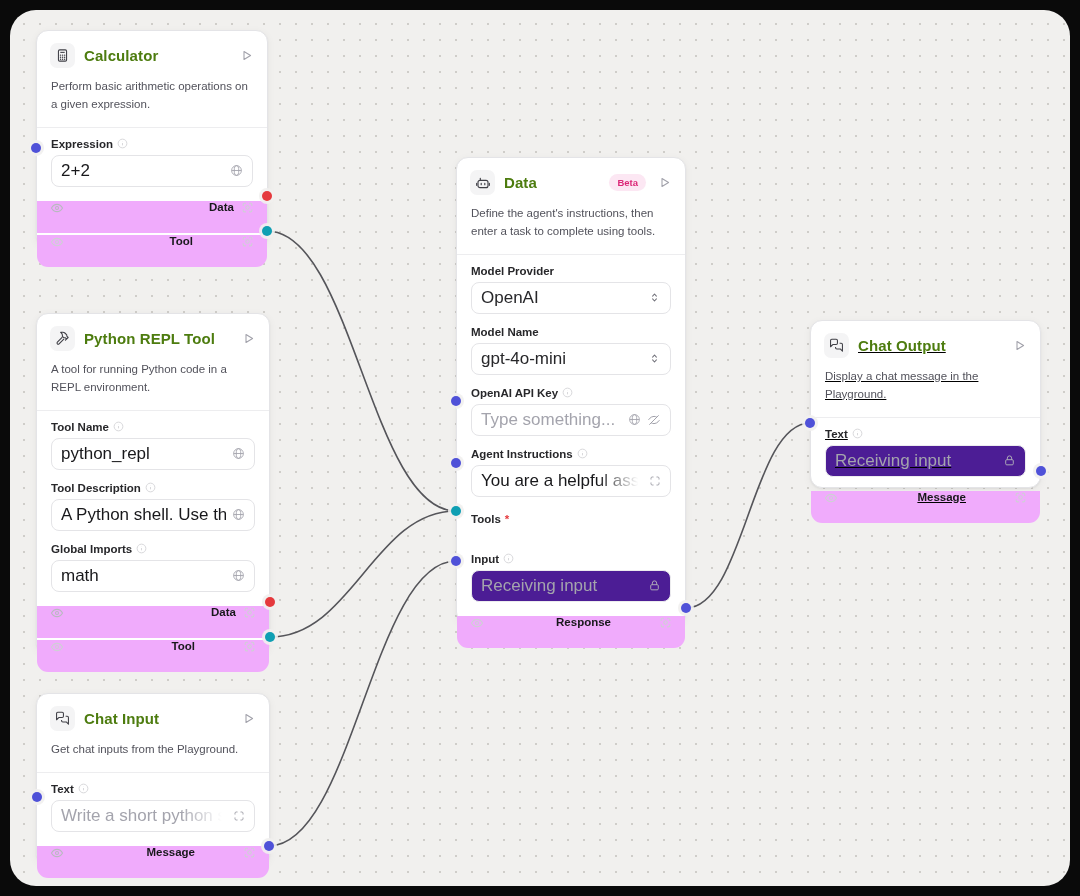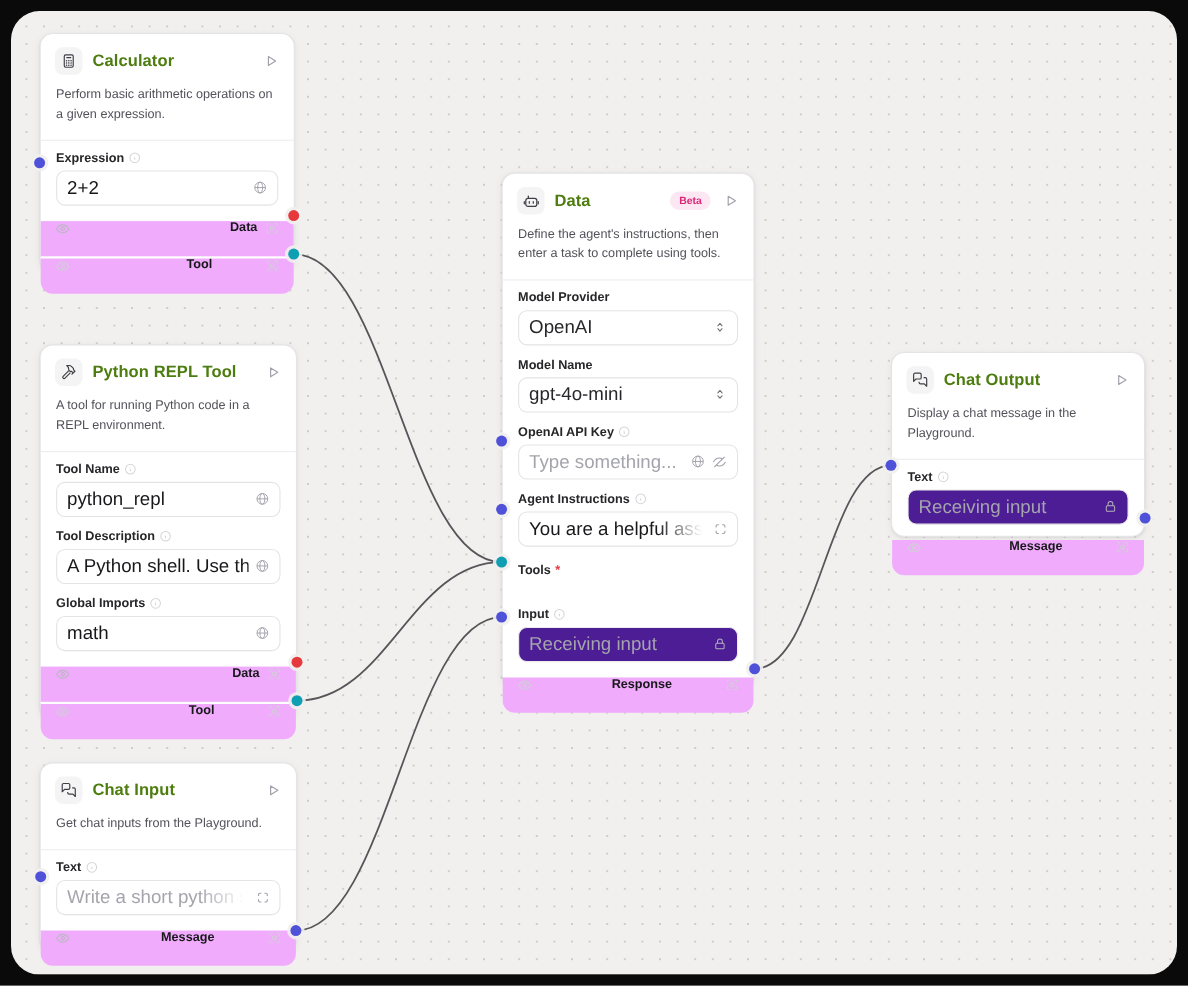--- a/index.html
+++ b/index.html
@@ -469,21 +469,21 @@
       <span class="rlabel">Response</span>
       <span class="scanbtn">
           <svg class="ic" width="13" height="13" viewBox="0 0 24 24">
             <use href="#i-scan"></use>
           </svg>
         </span>
     </div>
   </div>
 </div>
 
-<div class="node" style="left:810px;top:320px;width:231px;height:168px;">
+<div class="node" style="left:810px;top:320px;width:231px;height:168px;text-decoration:underline;">
   <div class="node-header">
     <div class="chip">
         <svg class="ic" width="15" height="15" viewBox="0 0 24 24">
           <use href="#i-messages"></use>
         </svg>
       </div>
     <div class="ntitle">Chat Output</div>
     <div class="playbtn">
         <svg class="ic" width="15" height="15" viewBox="0 0 24 24">
           <use href="#i-play"></use>

